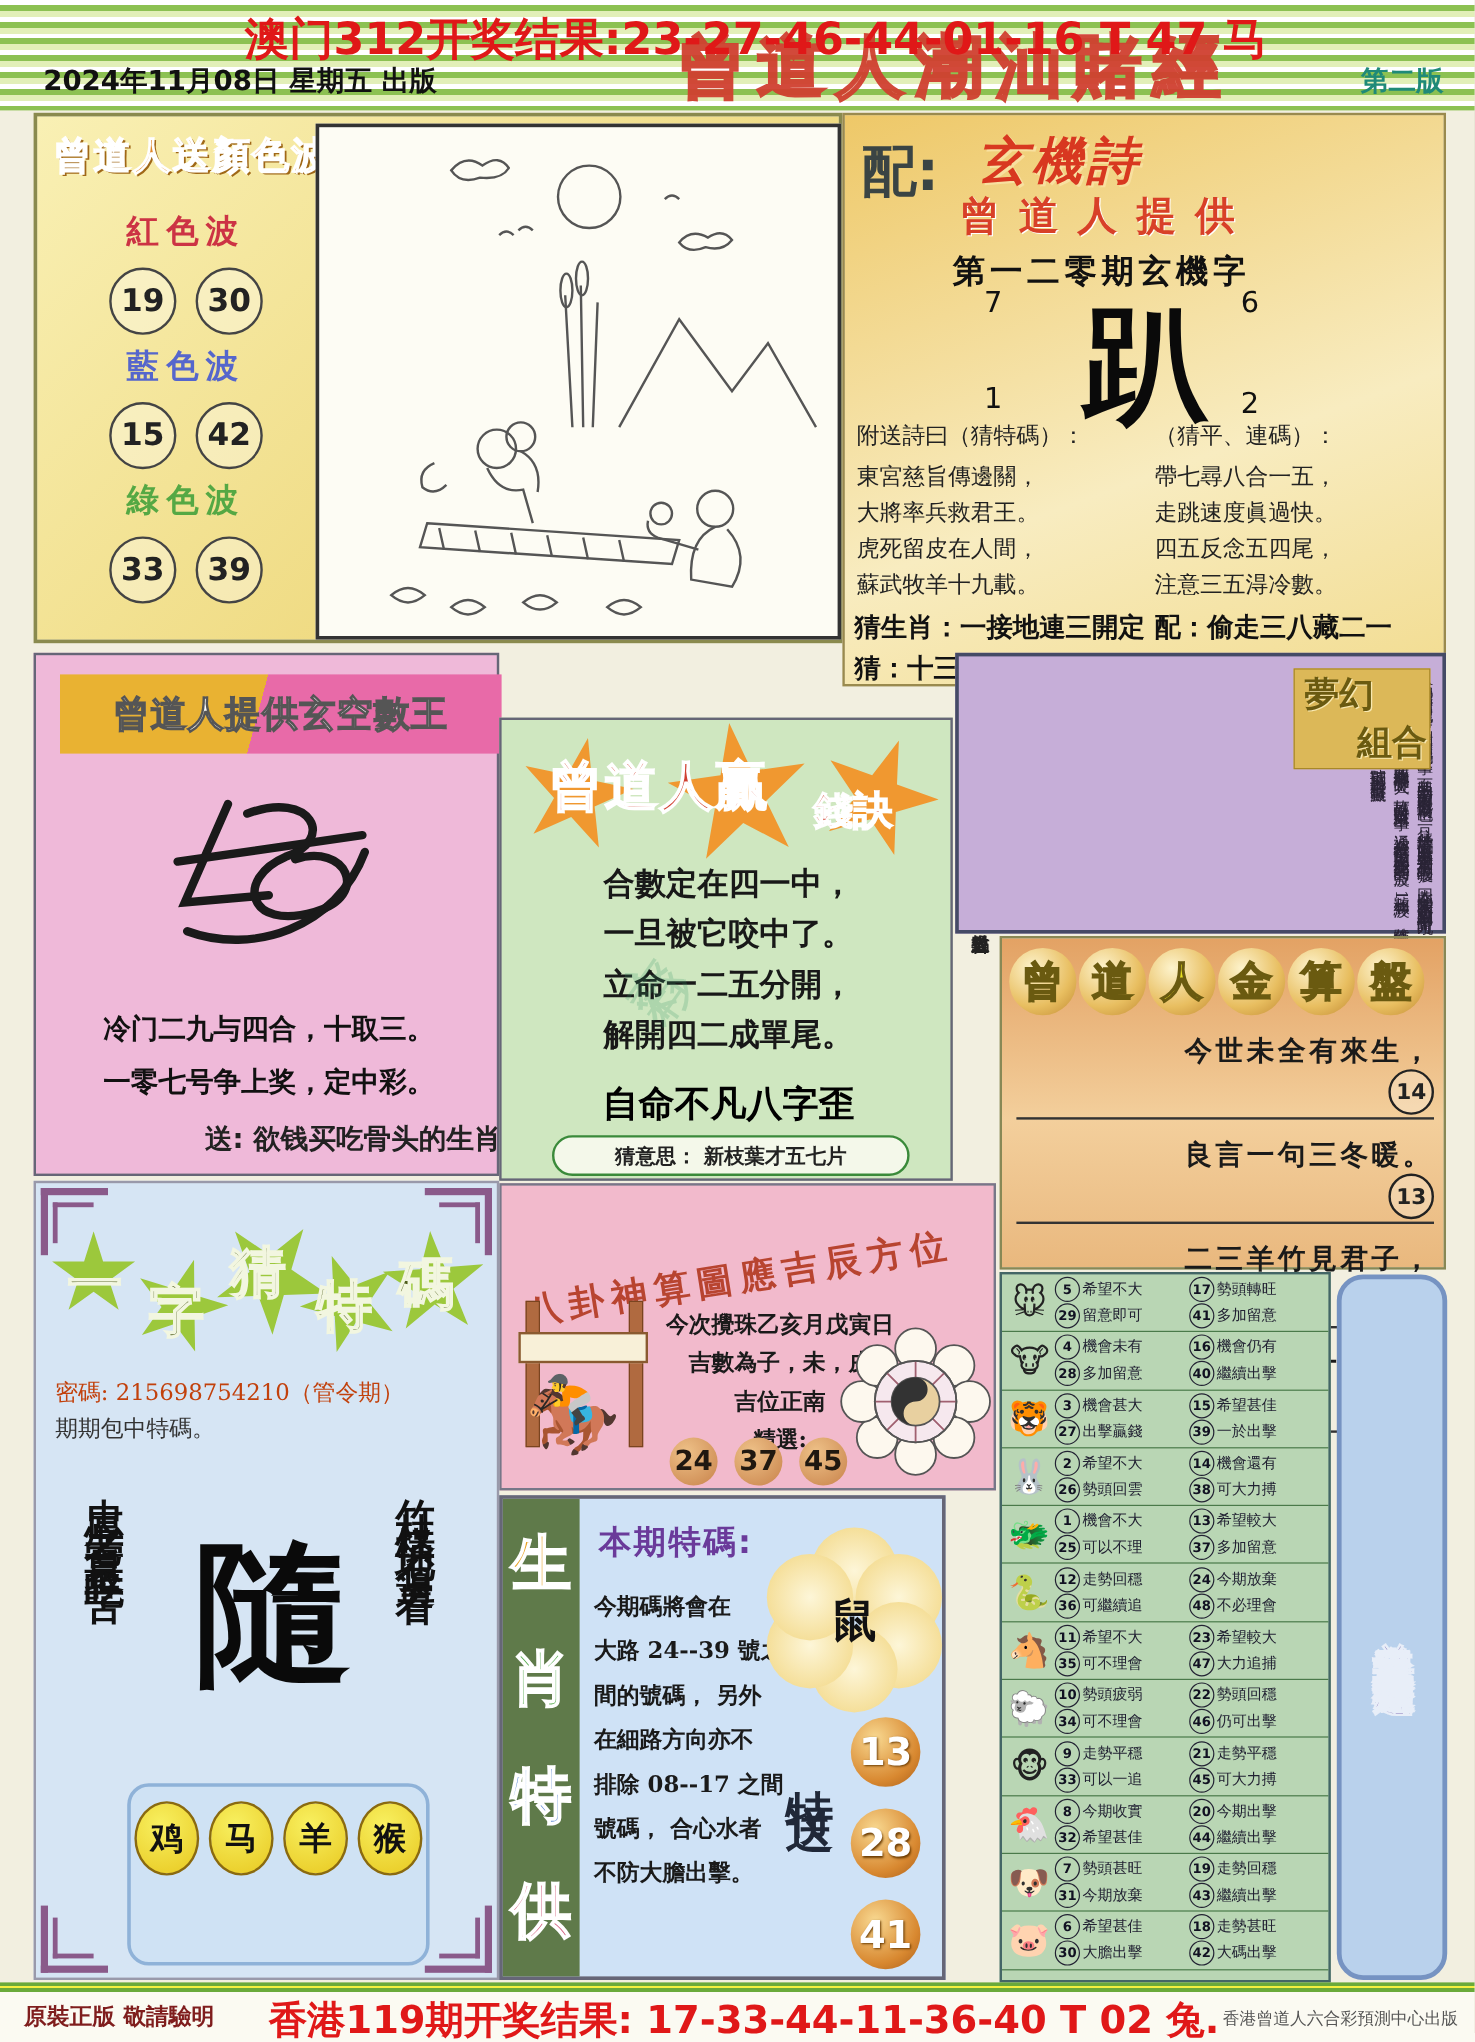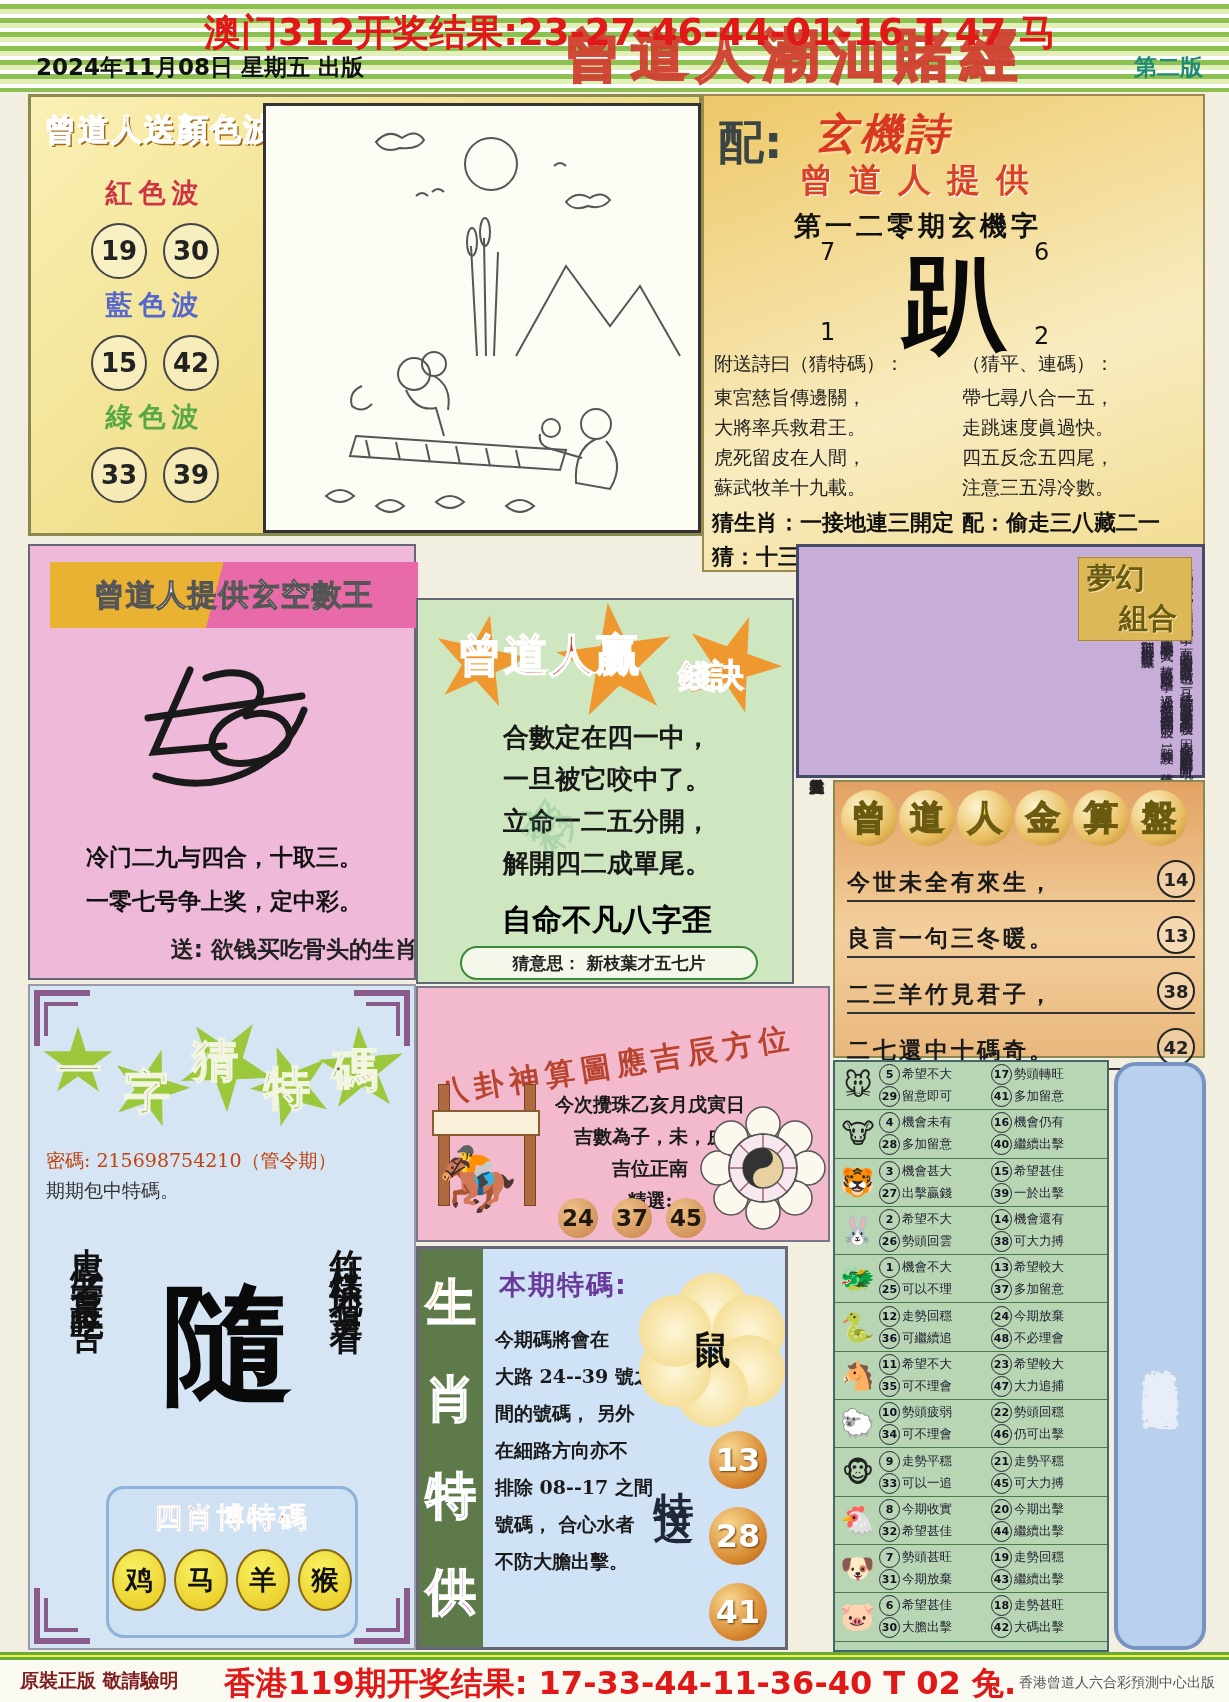--- a/index.html
+++ b/index.html
@@ -80,33 +80,33 @@
     transform:rotate(-55deg);writing-mode:vertical-rl;letter-spacing:8px;z-index:5;}
 
   
   .panelE{left:796px;top:544px;width:409px;height:234px;border:3px solid #454a66;background:#c6aed8;}
   .pe-body{position:absolute;right:6px;top:8px;height:214px;width:392px;writing-mode:vertical-rl;
     font-size:13.5px;line-height:1.45;letter-spacing:1.5px;color:#2a2436;}
   .pe-title{position:absolute;right:10px;top:10px;width:112px;height:82px;background:#dcb858;
     border:1px solid #a88828;display:flex;flex-direction:column;justify-content:center;z-index:2;}
   .pe-title span{font-size:29px;font-weight:bold;color:#6a5a10;text-shadow:1px 1px 0 #f8e8b0;}
   .pe-title .l1{margin-left:8px;}
-  .pe-title .l2{margin-left:40px;}
+  .pe-title .l2{margin-left:52px;}
   .pe-sig{position:absolute;left:8px;bottom:8px;writing-mode:vertical-rl;font-size:15px;font-weight:bold;color:#222;}
 
   
   .panelF{left:833px;top:780px;width:372px;height:278px;border:2px solid #885;
     background:linear-gradient(180deg,#e3a264,#f3cf9c 55%,#e9b87e);}
   .pf-title{position:absolute;left:6px;top:8px;display:flex;gap:2px;}
   .pf-ball{width:56px;height:56px;border-radius:50%;background:radial-gradient(circle at 35% 30%,#fdf3cc,#e8be60 60%,#c08830);
     display:flex;align-items:center;justify-content:center;font-size:34px;font-weight:bold;color:#e8e020;
     -webkit-text-stroke:1.5px #6a5a10;}
   .pf-lines{position:absolute;left:12px;top:78px;width:348px;}
   .pf-line{display:flex;align-items:flex-end;justify-content:space-between;border-bottom:2px solid #333;
-    margin-bottom:14px;padding-bottom:2px;}
+    margin-bottom:14px;padding-bottom:2px;flex-direction:column;}
   .pf-text{font-family:"DejaVu Serif",serif;font-size:23px;font-weight:bold;letter-spacing:3px;color:#1a1a1a;}
   .pf-num{display:inline-flex;width:34px;height:34px;border:2px solid #222;border-radius:50%;
     align-items:center;justify-content:center;font-size:18px;font-weight:bold;background:rgba(255,255,255,.25);}
 
   
   .panelG{left:416px;top:986px;width:414px;height:256px;border:2px solid #778;background:#f2bacc;}
   .pg-title{position:absolute;left:18px;top:54px;width:400px;font-size:30px;font-weight:bold;color:#b84430;
     font-family:"DejaVu Serif",serif;transform:rotate(-9deg);letter-spacing:6px;white-space:nowrap;}
   .pg-gate{position:absolute;left:14px;top:96px;width:120px;height:150px;}
   .pg-pole{position:absolute;top:0;width:10px;height:120px;background:#b06a40;border:1px solid #7a4420;}
@@ -438,21 +438,20 @@
     <span class="ph-tchar" style="left:224px;top:36px">特</span>
         <div class="star green" style="left:278px;top:4px;width:88px;height:88px;transform:rotate(68deg)"></div>
     <span class="ph-tchar" style="left:292px;top:18px">碼</span>
       </div>
     <div class="ph-code">密碼: 215698754210（管令期）</div>
     <div class="ph-code2">期期包中特碼。</div>
     <div class="ph-vleft">忠厚老實最吃苦</div>
     <div class="ph-big">隨</div>
     <div class="ph-vright">竹枝橫地石邊看</div>
     <div class="ph-4box">
-      <div class="ph-4title">四肖博特碼</div>
       <div class="ph-4row" id="four-zodiac-row">
           <div class="ph-zc">鸡</div>
           <div class="ph-zc">马</div>
           <div class="ph-zc">羊</div>
           <div class="ph-zc">猴</div>
         </div>
     </div>
   </div>
 
   <div class="panel panelI">

